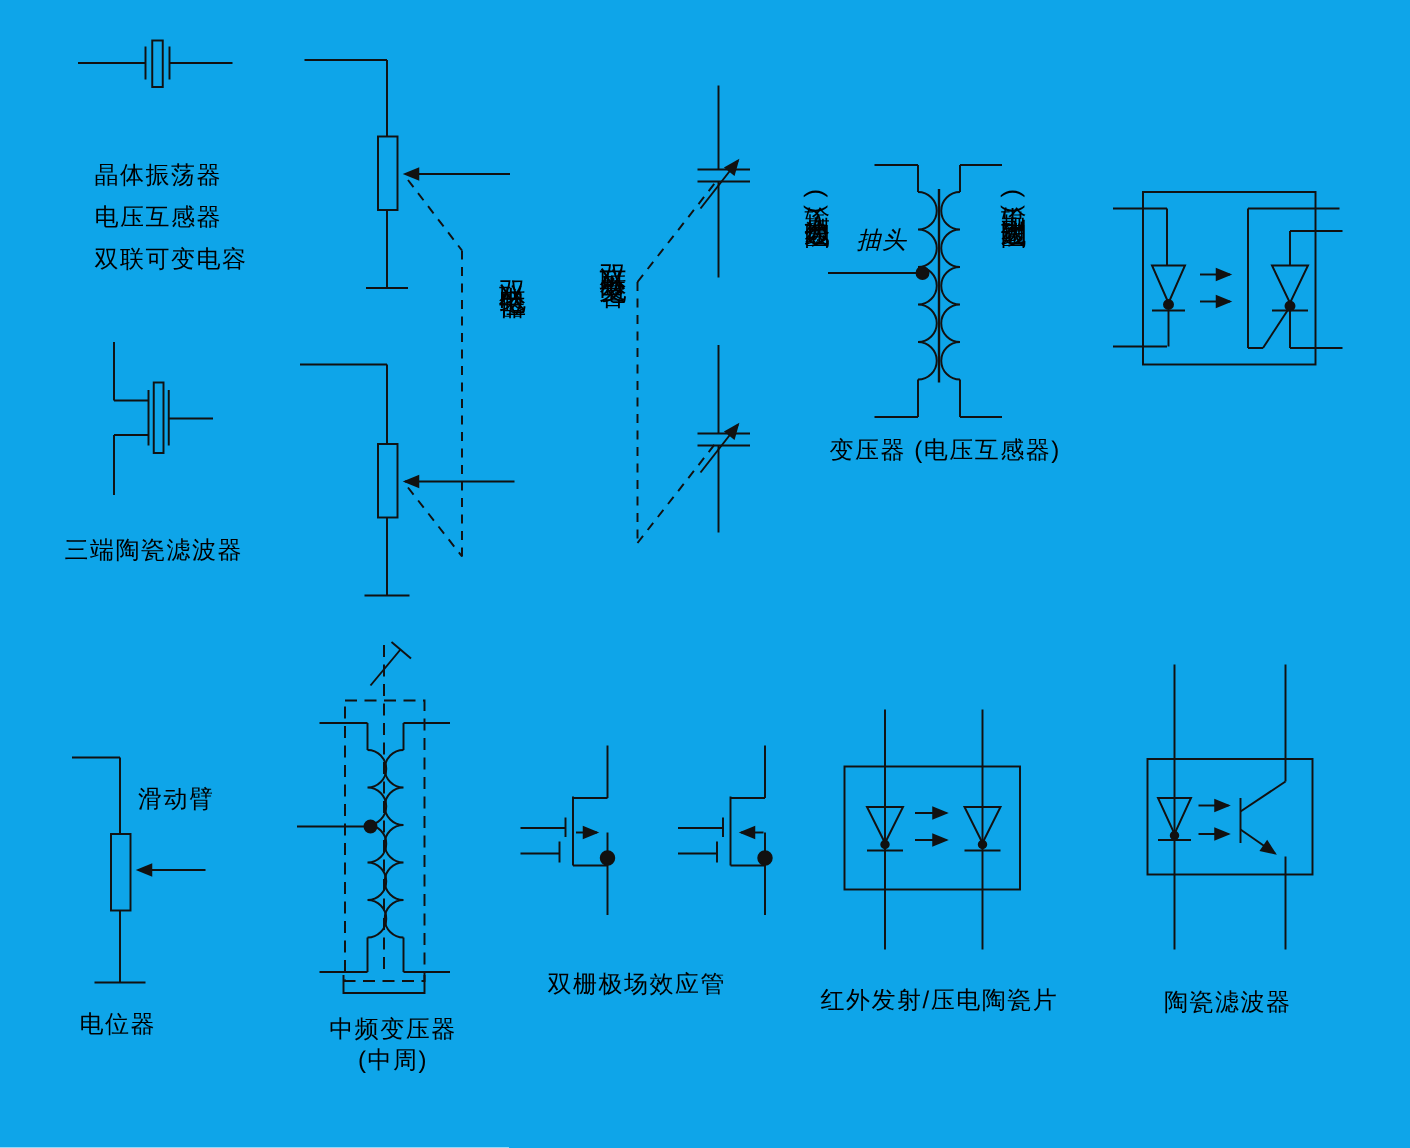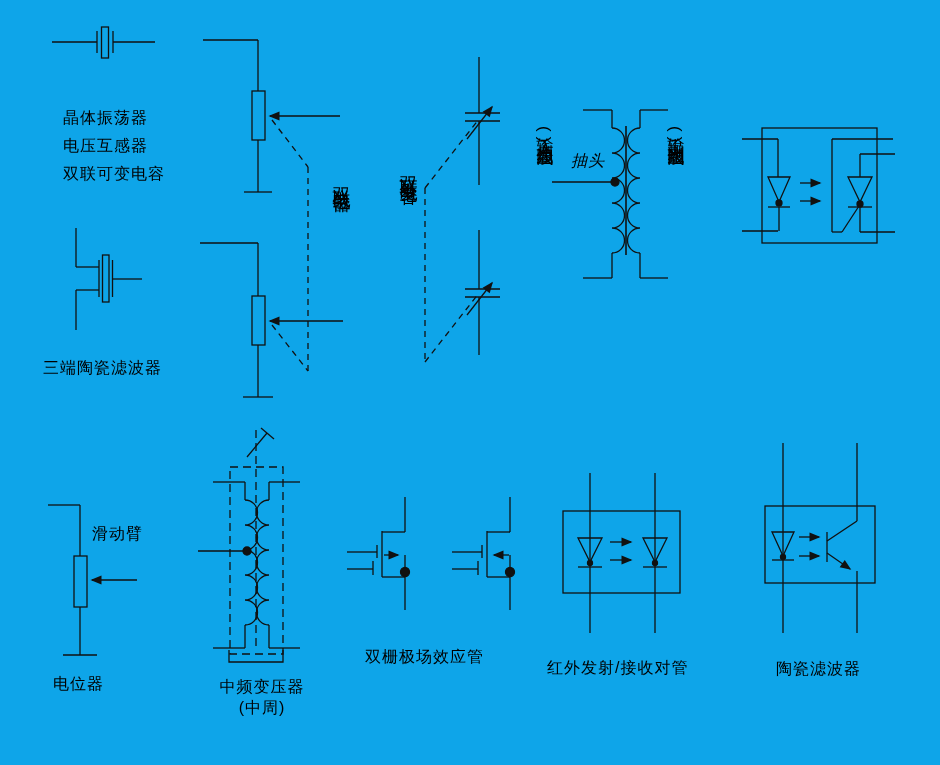--- a/index.html
+++ b/index.html
@@ -223,29 +223,30 @@
   <div class="lbl v" style="left:330px;top:173px;">双联电位器</div>
 
   <div class="lbl v" style="left:397px;top:162px;">双联可变电容</div>
 
   <div class="lbl v" style="left:534px;top:124px;font-size:17px;letter-spacing:1px;">输入(原边线圈)</div>
 
   <div class="lbl" style="left:571px;top:151px;font-style:italic;">抽头</div>
 
   <div class="lbl v" style="left:665px;top:124px;font-size:17px;letter-spacing:1px;">输出(副边线圈)</div>
 
+  <div class="lbl" style="left:553px;top:291px;">变压器 (电压互感器)</div>
 
 
   <div class="lbl" style="left:92px;top:524px;">滑动臂</div>
 
   <div class="lbl" style="left:53px;top:674px;">电位器</div>
 
   <div class="lbl ctr" style="left:218px;top:676px;width:88px;line-height:21px;text-align:center;">
     <span class="ln">中频变压器</span>
     <span class="ln">(中周)</span>
   </div>
 
   <div class="lbl" style="left:365px;top:647px;">双栅极场效应管</div>
 
-  <div class="lbl" style="left:547px;top:658px;">红外发射/接收对管</div>
+  <div class="lbl" style="left:547px;top:658px;">红外发射/压电陶瓷片</div>
 
   <div class="lbl" style="left:776px;top:659px;">陶瓷滤波器</div>
 </div>
 
 </body></html>

